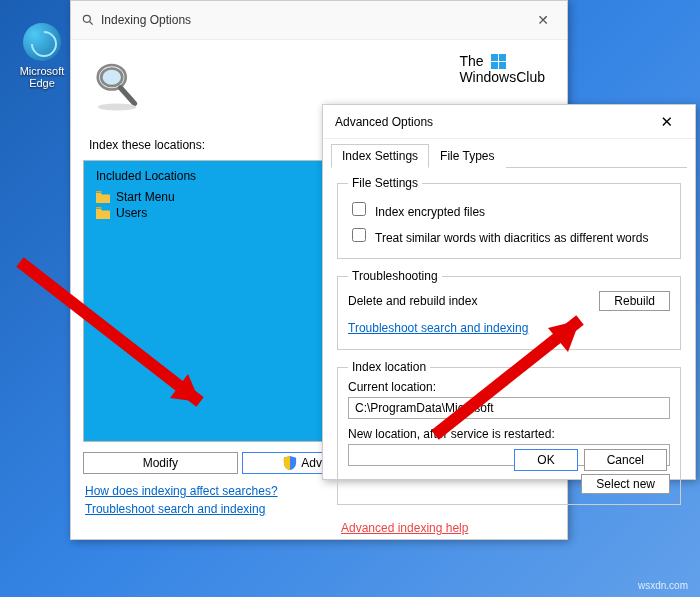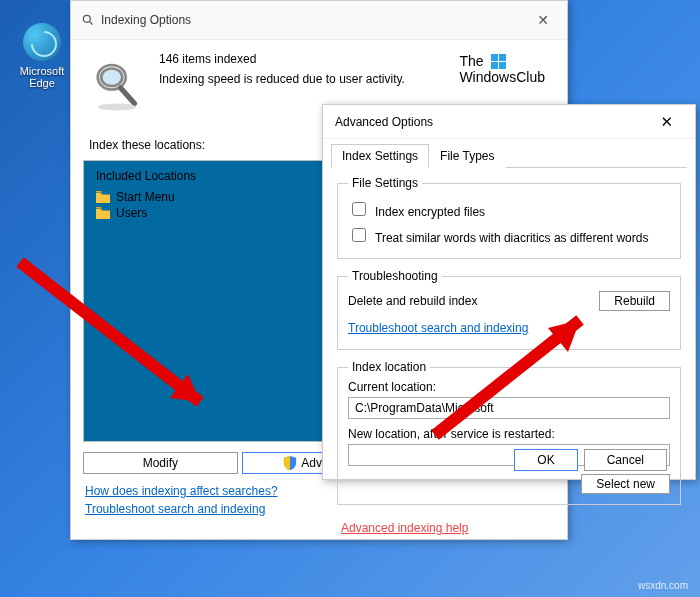--- a/index.html
+++ b/index.html
@@ -18,21 +18,21 @@
   .win-index .titlebar .close { font-size: 14px; color:#555; padding:2px 8px;}
   
   .win-index .header { padding: 12px 18px 20px; display:flex; align-items:flex-start; gap:14px; border-bottom: none; position:relative;}
   .mag-icon { width:56px; height:56px; color:#666; margin-top:6px;}
   .header-text { font-size:12px;}
   .header-text .count { margin-bottom:6px;}
   .brand { position:absolute; right:22px; top:14px; text-align:left; font-size:14px; line-height:1.1;}
   .brand .logo { width:16px; height:16px; display:inline-block; vertical-align:top; margin-left:4px;}
   
   .section-label { padding: 4px 18px; font-size:12px;}
-  .locations-box { margin: 4px 12px 10px; border:1px solid #bbb; height: 282px; padding:8px 12px; background:#0369a1;}
+  .locations-box { margin: 4px 12px 10px; border:1px solid #bbb; height: 282px; padding:8px 12px; background:#0ea5e9;}
   .loc-header { font-size:12px; margin-bottom:6px;}
   .loc-item { display:flex; align-items:center; gap:6px; font-size:12px; padding:1px 0;}
   .folder-icon { width:14px; height:12px; color:#f5c542;}
   
   .button-row { display:flex; gap:4px; padding:0 12px 6px;}
   .button-row button { flex:1; padding:3px 6px; font-size:12px; background:#fff; border:1px solid #999; display:flex; align-items:center; justify-content:center; gap:4px;}
   .button-row button.highlighted { border:1.5px solid #3b82f6;}
   .shield-icon { width:14px; height:14px;}
   
   .links { padding:4px 14px; font-size:12px;}
@@ -88,24 +88,20 @@
     <span class="title">Indexing Options</span>
     <span class="close">✕</span>
   </div>
   <div class="header">
     <svg class="mag-icon" viewBox="0 0 64 64" fill="none" stroke="#888" stroke-width="3">
       <ellipse cx="26" cy="22" rx="16" ry="14" fill="#e8e8e8"></ellipse>
       <ellipse cx="26" cy="22" rx="12" ry="10" fill="#cfe8f7"></ellipse>
       <path d="M36 34 L52 52" stroke="#666" stroke-width="6" stroke-linecap="round"></path>
       <ellipse cx="32" cy="56" rx="22" ry="4" fill="#ddd" stroke="none"></ellipse>
     </svg>
-    <div class="header-text">
-      <div class="count">146 items indexed</div>
-      <div>Indexing speed is reduced due to user activity.</div>
-    </div>
     <div class="brand">
       <span>The</span>
       <svg class="logo" viewBox="0 0 16 16">
           <rect width="7" height="7" fill="#29a3e8"></rect>
           <rect x="8" width="7" height="7" fill="#29a3e8"></rect>
           <rect y="8" width="7" height="7" fill="#29a3e8"></rect>
           <rect x="8" y="8" width="7" height="7" fill="#29a3e8"></rect>
         </svg>
       <br><span>WindowsClub</span>
     </div>

